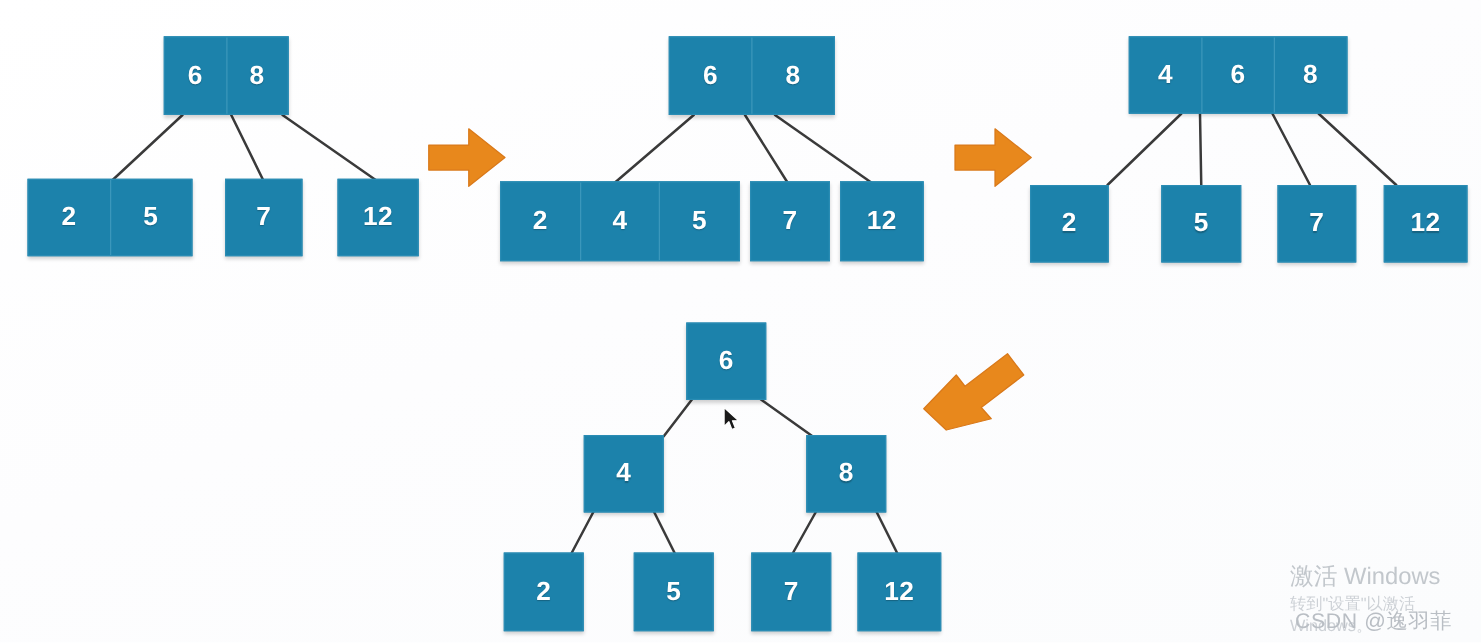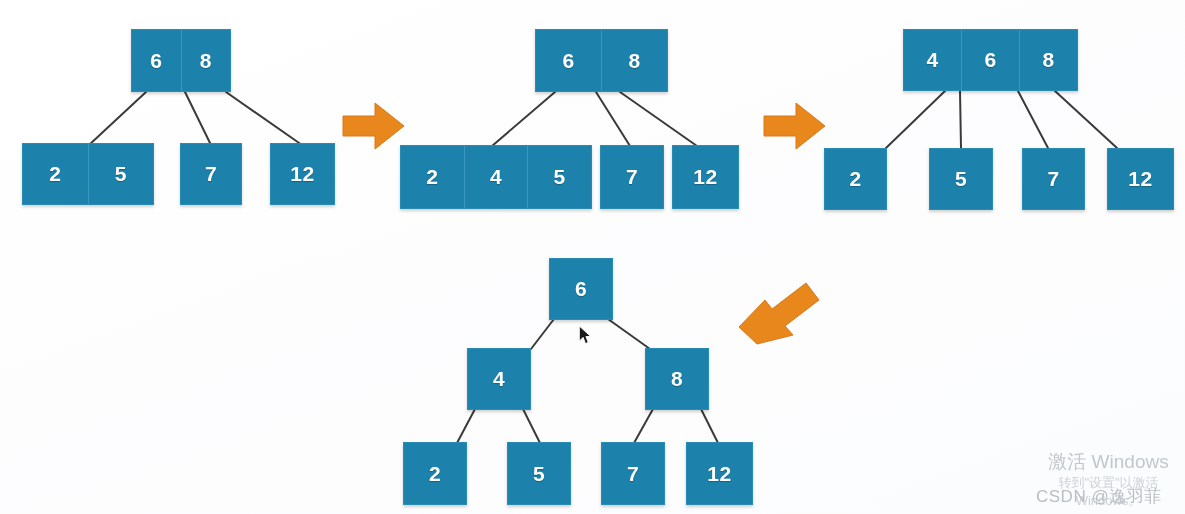--- a/index.html
+++ b/index.html
@@ -62,21 +62,20 @@
   .arrow {
     position: absolute;
   }
 
   
   .win-wm {
     position: absolute;
     color: #c9cdd2;
     font-family: "Liberation Sans", sans-serif;
     user-select: none;
-    text-align: center;
   }
   .win-wm .t1 {
     font-size: 19px;
     line-height: 24px;
     color: #c2c7cc;
   }
   .win-wm .t2 {
     font-size: 13px;
     line-height: 18px;
     color: #cdd1d6;

